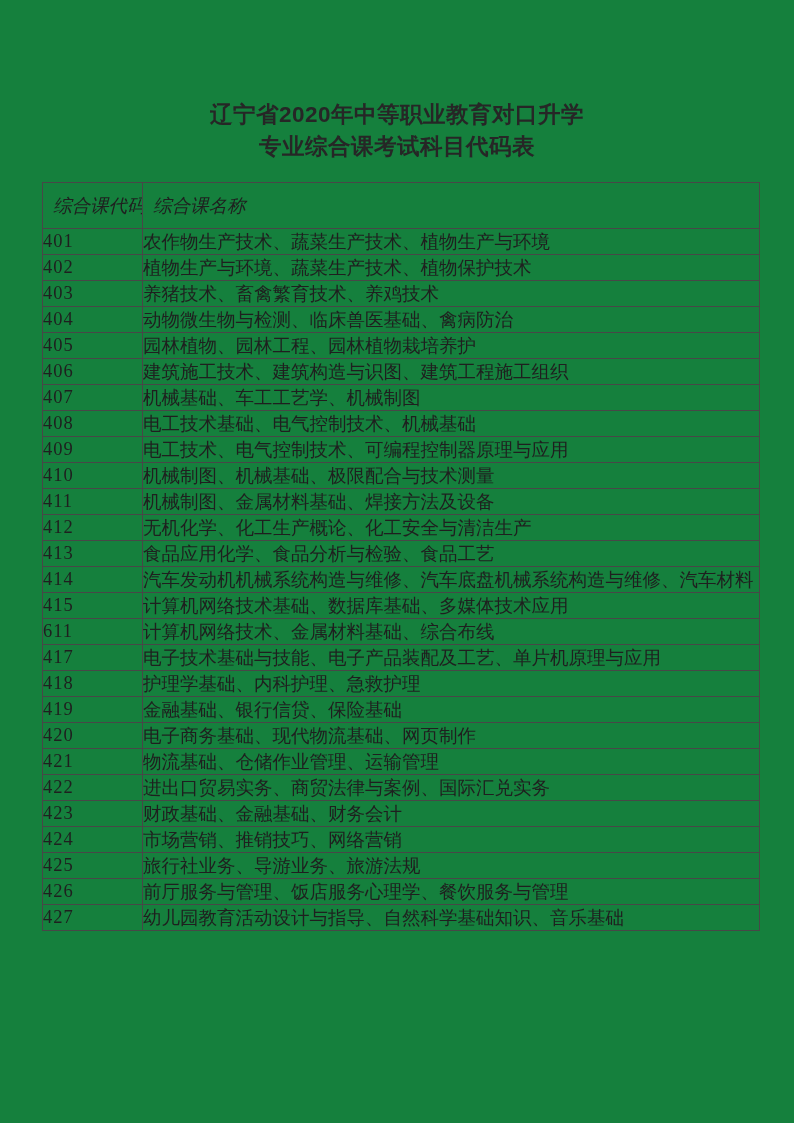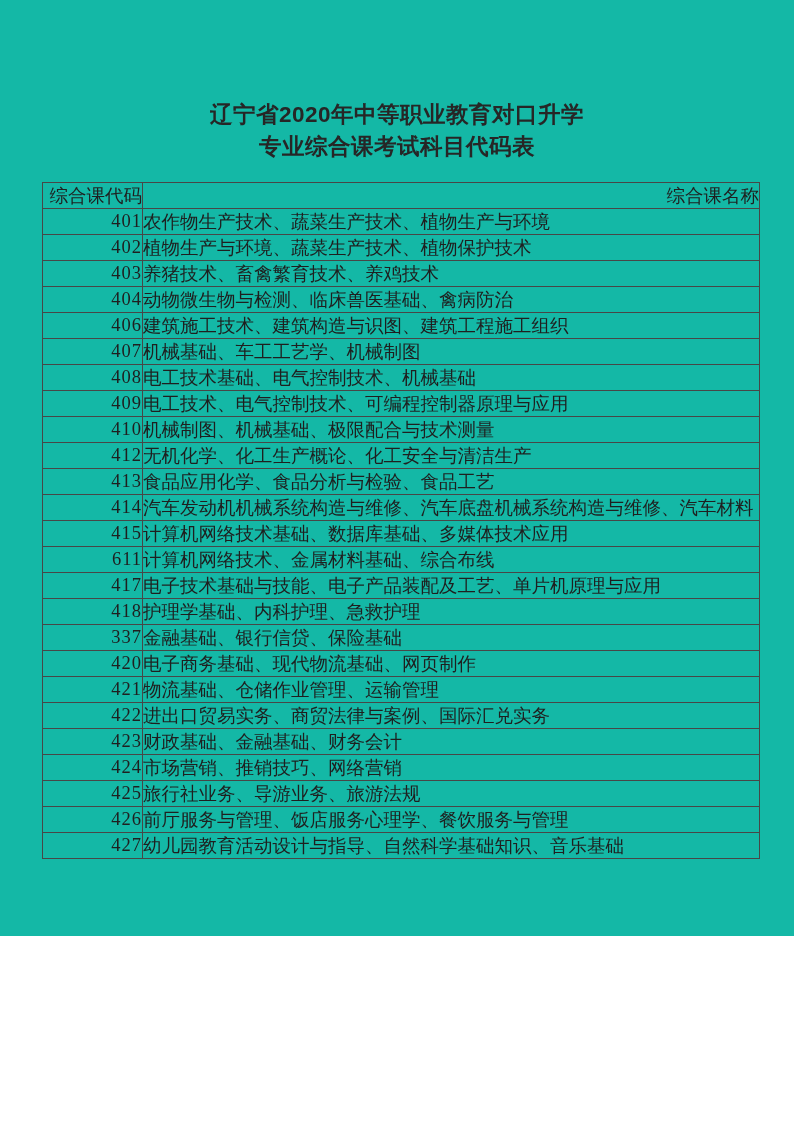--- a/index.html
+++ b/index.html
@@ -3,23 +3,23 @@
 <meta charset="utf-8">
 <style>
   * { margin: 0; padding: 0; box-sizing: border-box; }
   html, body {
     background: #ffffff;
     font-family: "Liberation Serif", serif;
   }
   .page {
     position: relative;
     width: 794px;
-    height: 936px;
+    height: 1123px;
     margin: 0 auto;
-    background: #14b8a6;
+    background: #15803d;
     overflow: hidden;
     color: #232323;
   }
   .title-block {
     position: absolute;
     top: 99px;
     left: 0;
     width: 100%;
     text-align: center;
     font-family: "Liberation Sans", sans-serif;
@@ -39,25 +39,25 @@
   }
   table.code-table th,
   table.code-table td {
     border: 1.5px solid #474747;
     font-size: 18.5px;
     font-weight: normal;
     color: #1f1f1f;
     white-space: nowrap;
     overflow: hidden;
   }
-  table.code-table th { height: 23px; text-align: right; padding: 0; }
+  table.code-table th { height: 23px; text-align: left; padding: 10px; font-style: italic; }
   table.code-table td { height: 25.5px; }
   .code-col { width: 100px; }
   td.code-cell {
-    text-align: right;
+    text-align: left;
     font-size: 16.5px;
     letter-spacing: 1px;
     margin-left: 20px;
   }
   td.name-cell {
     text-align: left;
     padding-left: 0;
   }
 </style>
 </head>
@@ -88,38 +88,46 @@
         </tr>
         <tr>
           <td class="code-cell">403</td>
           <td class="name-cell">养猪技术、畜禽繁育技术、养鸡技术</td>
         </tr>
         <tr>
           <td class="code-cell">404</td>
           <td class="name-cell">动物微生物与检测、临床兽医基础、禽病防治</td>
         </tr>
         <tr>
+          <td class="code-cell">405</td>
+          <td class="name-cell">园林植物、园林工程、园林植物栽培养护</td>
+        </tr>
+        <tr>
           <td class="code-cell">406</td>
           <td class="name-cell">建筑施工技术、建筑构造与识图、建筑工程施工组织</td>
         </tr>
         <tr>
           <td class="code-cell">407</td>
           <td class="name-cell">机械基础、车工工艺学、机械制图</td>
         </tr>
         <tr>
           <td class="code-cell">408</td>
           <td class="name-cell">电工技术基础、电气控制技术、机械基础</td>
         </tr>
         <tr>
           <td class="code-cell">409</td>
           <td class="name-cell">电工技术、电气控制技术、可编程控制器原理与应用</td>
         </tr>
         <tr>
           <td class="code-cell">410</td>
           <td class="name-cell">机械制图、机械基础、极限配合与技术测量</td>
+        </tr>
+        <tr>
+          <td class="code-cell">411</td>
+          <td class="name-cell">机械制图、金属材料基础、焊接方法及设备</td>
         </tr>
         <tr>
           <td class="code-cell">412</td>
           <td class="name-cell">无机化学、化工生产概论、化工安全与清洁生产</td>
         </tr>
         <tr>
           <td class="code-cell">413</td>
           <td class="name-cell">食品应用化学、食品分析与检验、食品工艺</td>
         </tr>
         <tr>
@@ -136,21 +144,21 @@
         </tr>
         <tr>
           <td class="code-cell">417</td>
           <td class="name-cell">电子技术基础与技能、电子产品装配及工艺、单片机原理与应用</td>
         </tr>
         <tr>
           <td class="code-cell">418</td>
           <td class="name-cell">护理学基础、内科护理、急救护理</td>
         </tr>
         <tr>
-          <td class="code-cell">337</td>
+          <td class="code-cell">419</td>
           <td class="name-cell">金融基础、银行信贷、保险基础</td>
         </tr>
         <tr>
           <td class="code-cell">420</td>
           <td class="name-cell">电子商务基础、现代物流基础、网页制作</td>
         </tr>
         <tr>
           <td class="code-cell">421</td>
           <td class="name-cell">物流基础、仓储作业管理、运输管理</td>
         </tr>

